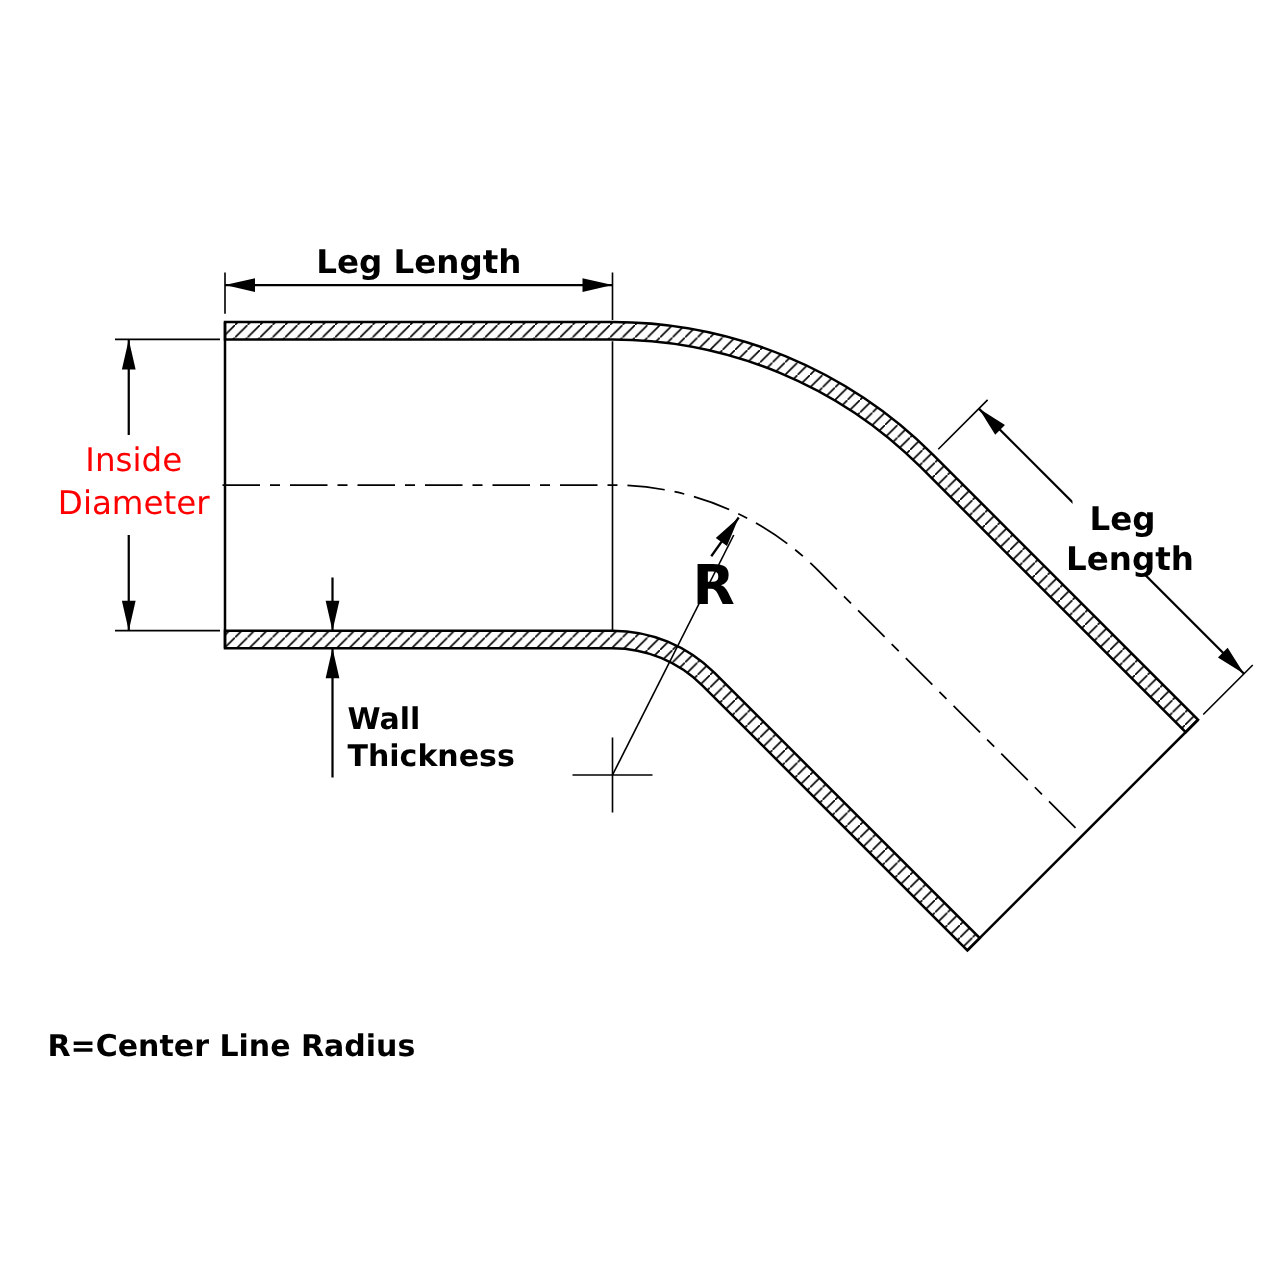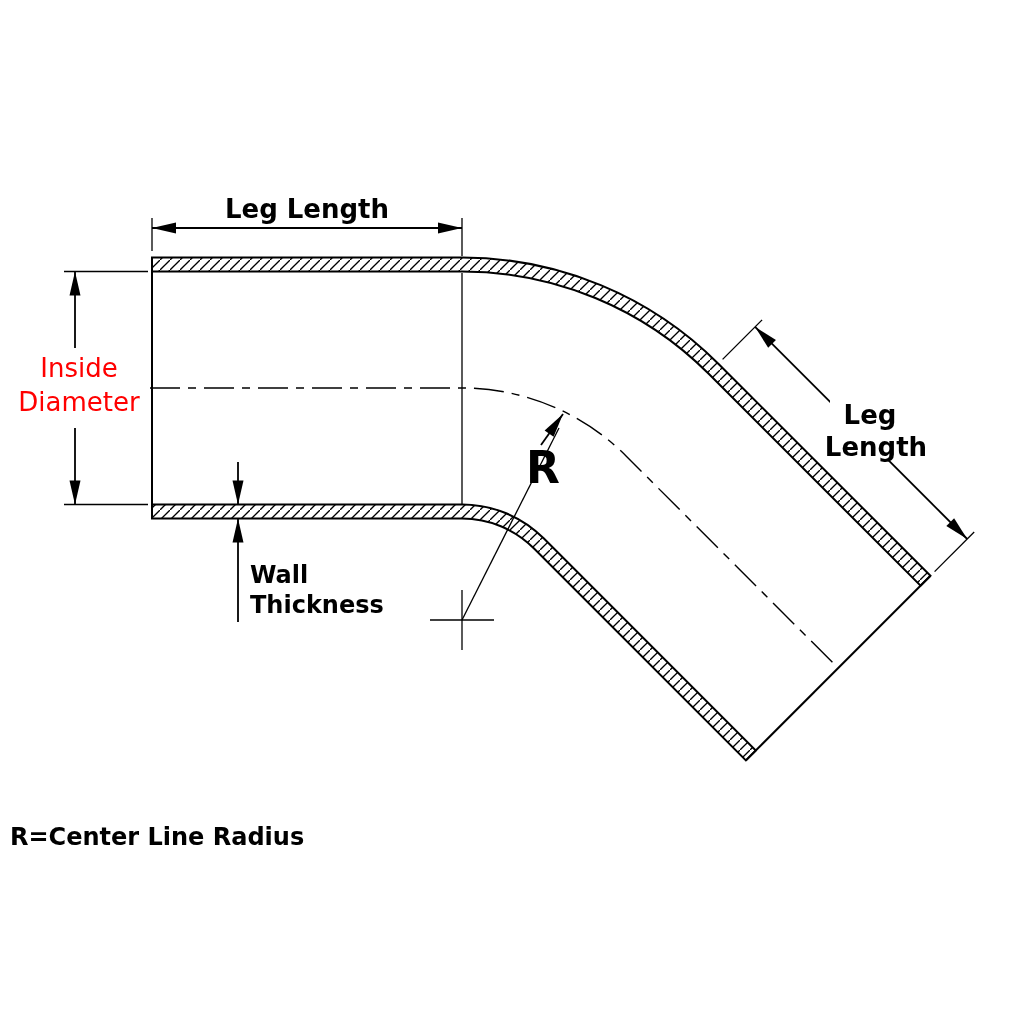--- a/index.html
+++ b/index.html
@@ -7,20 +7,21 @@
     padding: 0;
     background: #ffffff;
     width: 1024px;
     height: 1024px;
     overflow: hidden;
   }
   .canvas-wrap {
     width: 868px;
     height: 1024px;
     background: #ffffff;
+    padding-left: 28px;
   }
   svg { display: block; }
 
   .outline   { stroke: #000000; stroke-width: 2;   fill: none; }
   .band      { fill: url(#hatch); stroke: #000000; stroke-width: 2; }
   .thin      { stroke: #000000; stroke-width: 1.3; fill: none; }
   .dim       { stroke: #000000; stroke-width: 1.8; fill: none; }
   .centerline{ stroke: #000000; stroke-width: 1.4; fill: none; stroke-dasharray: 30 8 8 8; }
 
   .label {

